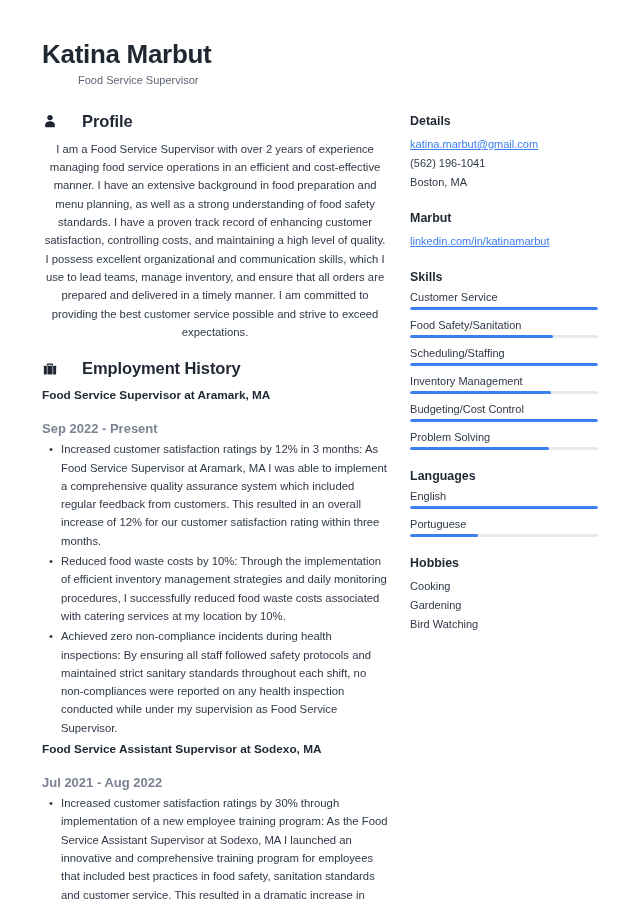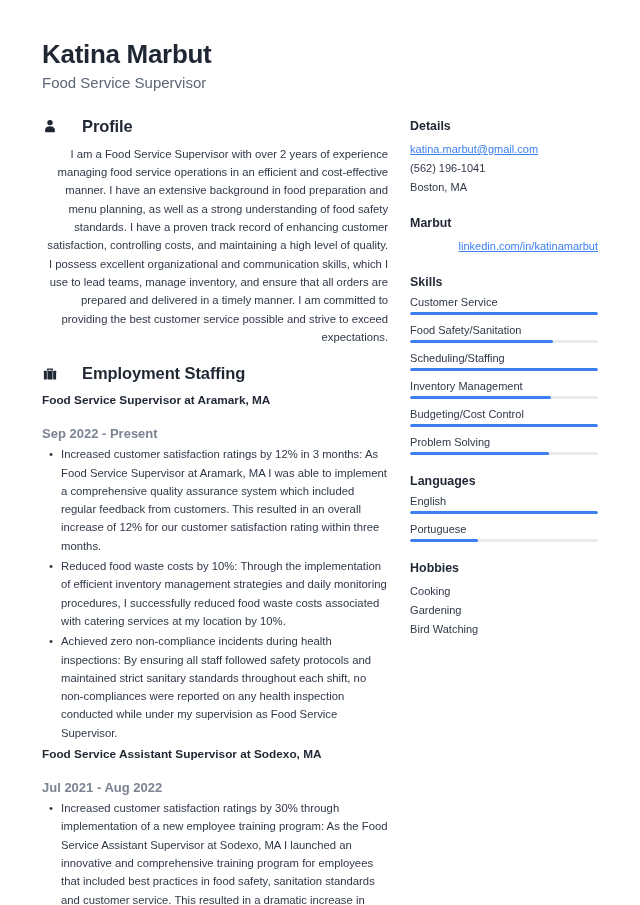--- a/index.html
+++ b/index.html
@@ -29,23 +29,24 @@
 
   .full-name {
     font-size: 26px;
     font-weight: bold;
     letter-spacing: -0.3px;
     color: #1f2733;
     line-height: 1.15;
   }
 
   .job-title {
-    font-size: 15px;
+    font-size: 11px;
     color: #5d6676;
     margin-top: 4px;
+    margin-left: 36px;
   }
 
   
   .columns {
     display: flex;
     align-items: flex-start;
   }
 
   .col-main { width: 372px; padding-right: 22px; }
   .col-side { width: 190px; padding-top: 2px; }
@@ -76,21 +77,21 @@
     color: #1f2733;
     letter-spacing: -0.1px;
   }
 
   .section { margin-bottom: 18px; }
 
   .profile-text {
     font-size: 11.3px;
     line-height: 1.62;
     color: #2f3847;
-    text-align: right;
+    text-align: center;
   }
 
   
   .job { margin-bottom: 4px; }
 
   .job-heading {
     font-size: 11.8px;
     font-weight: bold;
     color: #1f2733;
     line-height: 1.45;
@@ -216,21 +217,21 @@
       <div class="section">
         <div class="section-head">
           <span class="ico">
             <svg width="14" height="14" viewBox="0 0 16 16" fill="currentColor">
               <path d="M5.6 1.7h4.8c.6 0 1.1.5 1.1 1.1v1.1H9.9V3H6.1v.9H4.5V2.8c0-.6.5-1.1 1.1-1.1z"></path>
               <rect x="1" y="4.4" width="3.4" height="9.9" rx="0.5"></rect>
               <rect x="5.1" y="4.4" width="5.8" height="9.9" rx="0.5"></rect>
               <rect x="11.6" y="4.4" width="3.4" height="9.9" rx="0.5"></rect>
             </svg>
           </span>
-          <span class="section-title">Employment Staffing</span>
+          <span class="section-title">Employment History</span>
         </div>
 
         <div class="job">
           <div class="job-heading">Food Service Supervisor at Aramark, MA</div>
           <div class="job-dates">Sep 2022 - Present</div>
           <ul class="bullets">
             <li>Increased customer satisfaction ratings by 12% in 3 months: As Food Service Supervisor at Aramark, MA I was able to implement a comprehensive quality assurance system which included regular feedback from customers. This resulted in an overall increase of 12% for our customer satisfaction rating within three months.</li>
             <li>Reduced food waste costs by 10%: Through the implementation of efficient inventory management strategies and daily monitoring procedures, I successfully reduced food waste costs associated with catering services at my location by 10%.</li>
             <li>Achieved zero non-compliance incidents during health inspections: By ensuring all staff followed safety protocols and maintained strict sanitary standards throughout each shift, no non-compliances were reported on any health inspection conducted while under my supervision as Food Service Supervisor.</li>
           </ul>
@@ -253,21 +254,21 @@
 
       <div class="side-block">
         <div class="side-title">Details</div>
         <a class="side-link" href="#" style="color: rgb(59, 127, 240);">katina.marbut@gmail.com</a>
         <div class="side-line">(562) 196-1041</div>
         <div class="side-line">Boston, MA</div>
       </div>
 
       <div class="side-block">
         <div class="side-title">Marbut</div>
-        <a class="side-link" href="#" style="color: rgb(59, 127, 240); text-align: right;">linkedin.com/in/katinamarbut</a>
+        <a class="side-link" href="#" style="color: rgb(59, 127, 240);">linkedin.com/in/katinamarbut</a>
       </div>
 
       <div class="side-block">
         <div class="side-title">Skills</div>
 
 
         <div class="bar-item">
           <div class="bar-label">Customer Service</div>
           <div class="bar-track">
             <div class="bar-fill" style="width: 100%; background: rgb(59, 127, 240);"></div>

